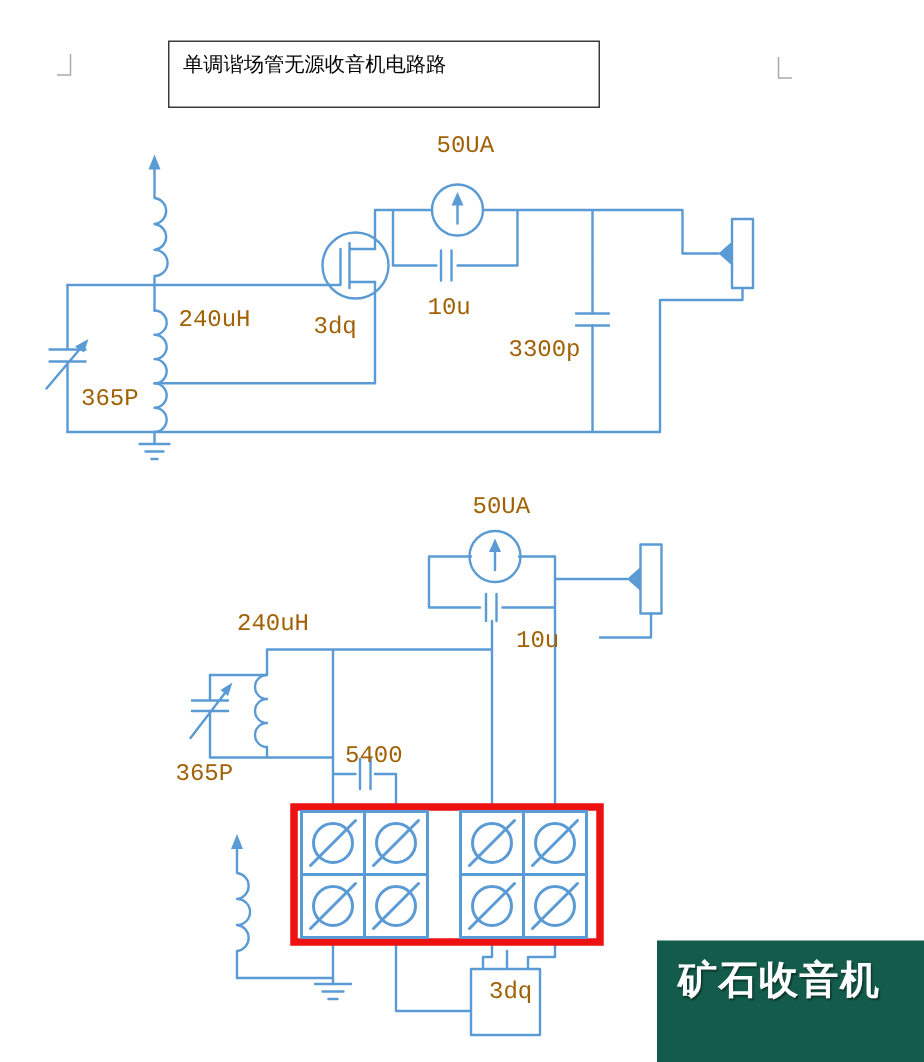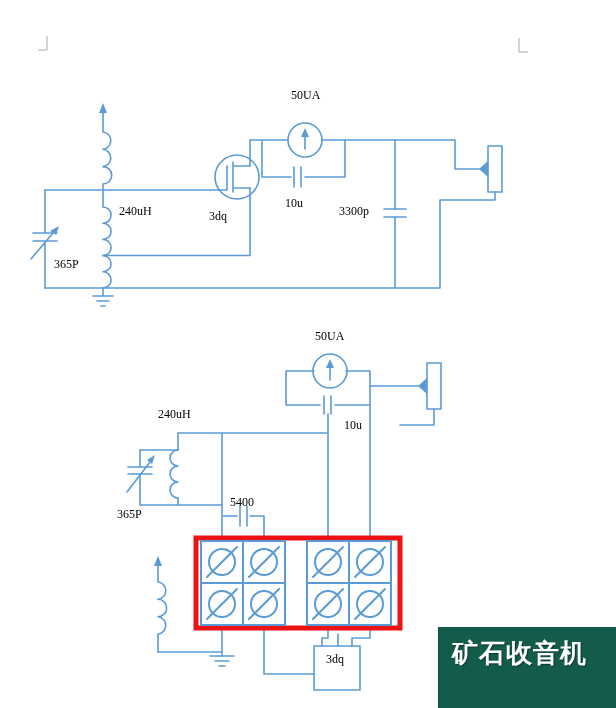--- a/index.html
+++ b/index.html
@@ -15,22 +15,22 @@
   svg.canvas { position:absolute; left:0; top:0; }
 
   .w  { stroke:var(--wire); stroke-width:1.6; fill:none; stroke-linecap:round; stroke-linejoin:round; }
   .wf { fill:var(--wire); stroke:none; }
   .w2 { stroke:var(--wire); stroke-width:2; fill:#fff; }
   .w2l{ stroke:var(--wire); stroke-width:2; fill:none; stroke-linecap:round; }
   .red{ stroke:var(--red); stroke-width:5; fill:none; }
   .crop { stroke:#aaaaaa; stroke-width:1; fill:none; }
 
   .lbl {
-    position:absolute; font-size:12px; color:#000000; white-space:nowrap;
-    font-family:Liberation Serif, serif;
+    position:absolute; font-size:16px; color:#a16207; white-space:nowrap;
+    font-family:Liberation Mono, monospace;
   }
   .title-box {
     position:absolute; left:112px; top:27px; width:288px; height:45px;
     border:1.4px solid #3a3a3a; background:#fff; padding:6px 9px;
     font-size:13.5px; color:#000;
   }
   .watermark {
     position:absolute; left:438px; top:627px; width:212px; height:81px;
     background:var(--wm-bg); padding:9px 0 0 14px; overflow:hidden;
   }
@@ -138,26 +138,29 @@
         <use href="#screw" transform="translate(328,562)"></use>
         <use href="#screw" transform="translate(370,562)"></use>
         <use href="#screw" transform="translate(222,604)"></use>
         <use href="#screw" transform="translate(264,604)"></use>
         <use href="#screw" transform="translate(328,604)"></use>
         <use href="#screw" transform="translate(370,604)"></use>
       </g>
     </g>
   </svg>
 
+  <div class="title-box">
+    <span>单调谐场管无源收音机电路路</span>
+  </div>
 
   <div class="lbl" style="left:291px; top:88px;">50UA</div>
   <div class="lbl" style="left:119px; top:204px;">240uH</div>
   <div class="lbl" style="left:209px; top:209px;">3dq</div>
   <div class="lbl" style="left:285px; top:196px;">10u</div>
-  <div class="lbl" style="left:339px; top:204px;">3300p</div>
+  <div class="lbl" style="left:339px; top:224px;">3300p</div>
   <div class="lbl" style="left:54px;  top:257px;">365P</div>
 
   <div class="lbl" style="left:315px; top:329px;">50UA</div>
   <div class="lbl" style="left:158px; top:407px;">240uH</div>
   <div class="lbl" style="left:344px; top:418px;">10u</div>
   <div class="lbl" style="left:117px; top:507px;">365P</div>
   <div class="lbl" style="left:230px; top:495px;">5400</div>
   <div class="lbl" style="left:326px; top:652px;">3dq</div>
 
   <div class="watermark">

